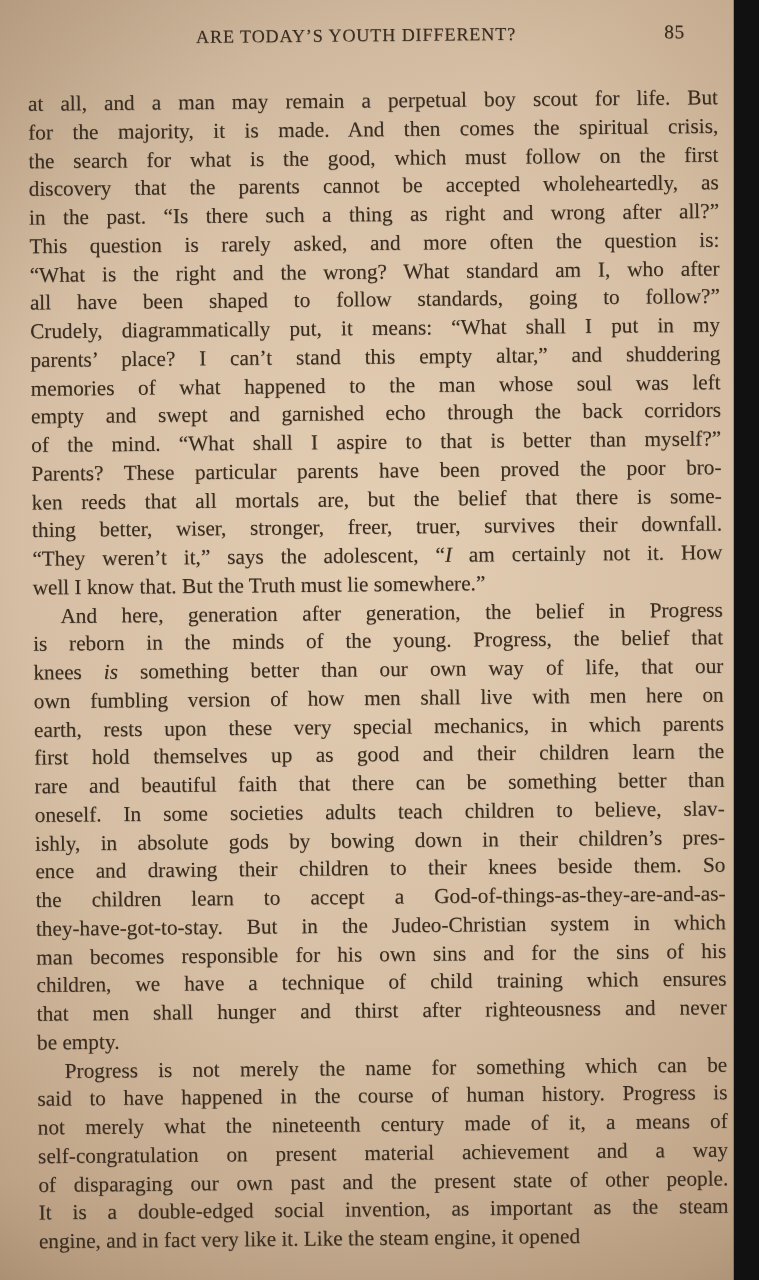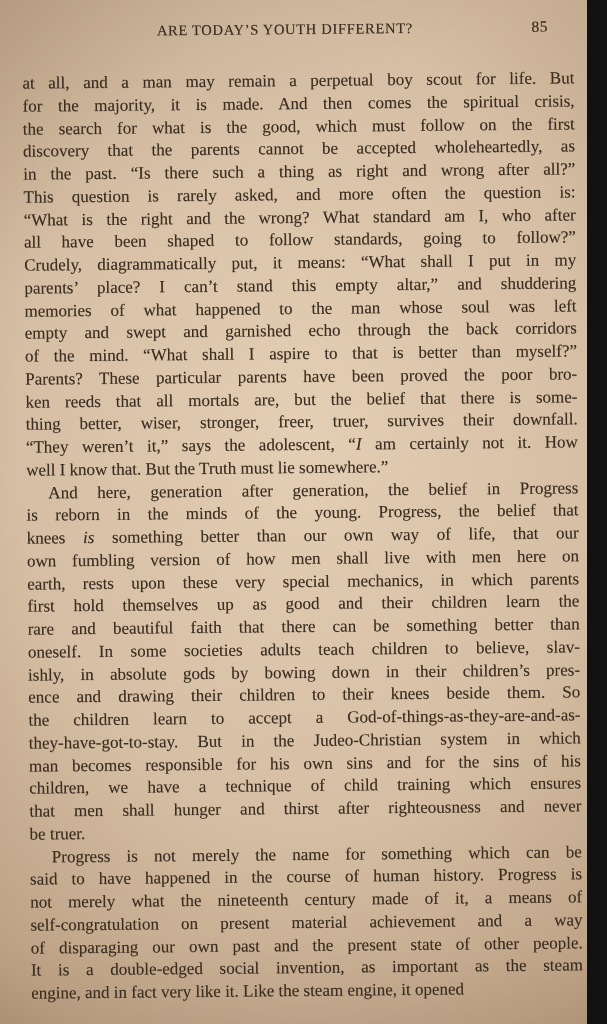--- a/index.html
+++ b/index.html
@@ -91,21 +91,21 @@
         <div class="line"><span>first hold themselves up as good and their children learn the</span></div>
         <div class="line"><span>rare and beautiful faith that there can be something better than</span></div>
         <div class="line"><span>oneself. In some societies adults teach children to believe, slav-</span></div>
         <div class="line"><span>ishly, in absolute gods by bowing down in their children’s pres-</span></div>
         <div class="line"><span>ence and drawing their children to their knees beside them. So</span></div>
         <div class="line"><span>the children learn to accept a God-of-things-as-they-are-and-as-</span></div>
         <div class="line"><span>they-have-got-to-stay. But in the Judeo-Christian system in which</span></div>
         <div class="line"><span>man becomes responsible for his own sins and for the sins of his</span></div>
         <div class="line"><span>children, we have a technique of child training which ensures</span></div>
         <div class="line"><span>that men shall hunger and thirst after righteousness and never</span></div>
-        <div class="line last"><span>be truer.</span></div>
+        <div class="line last"><span>be empty.</span></div>
         <div class="line indent"><span>Progress is not merely the name for something which can be</span></div>
         <div class="line"><span>said to have happened in the course of human history. Progress is</span></div>
         <div class="line"><span>not merely what the nineteenth century made of it, a means of</span></div>
         <div class="line"><span>self-congratulation on present material achievement and a way</span></div>
         <div class="line"><span>of disparaging our own past and the present state of other people.</span></div>
         <div class="line"><span>It is a double-edged social invention, as important as the steam</span></div>
         <div class="line last"><span>engine, and in fact very like it. Like the steam engine, it opened</span></div>
       </div>
   </div>
 </div>

